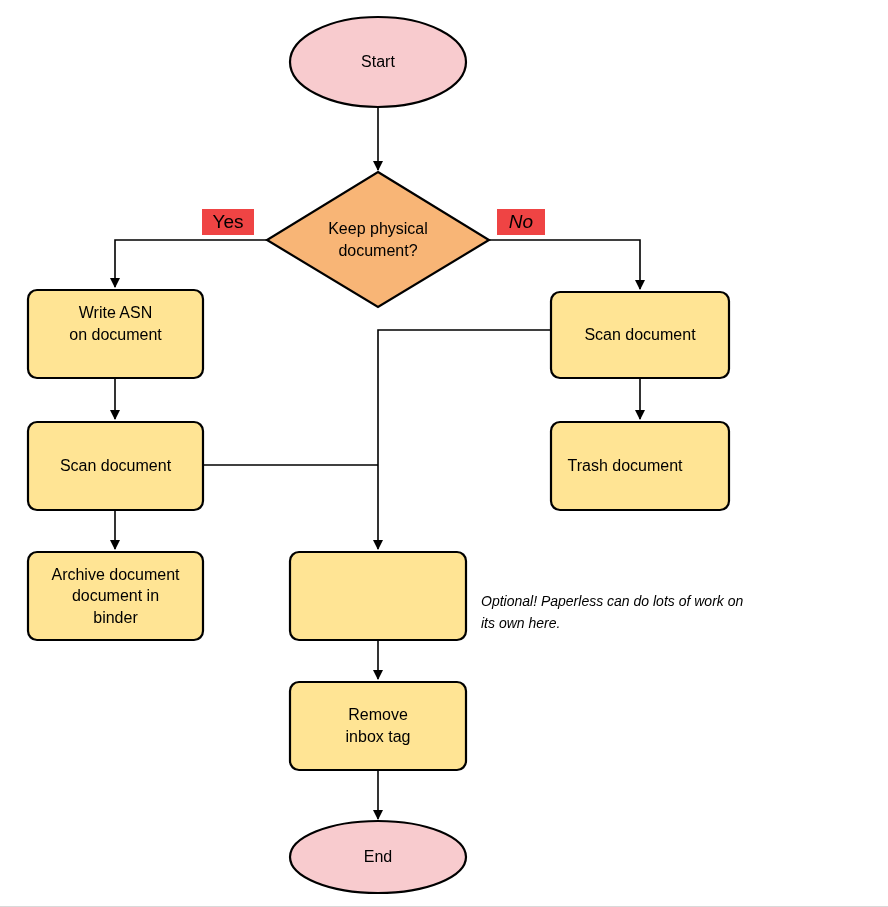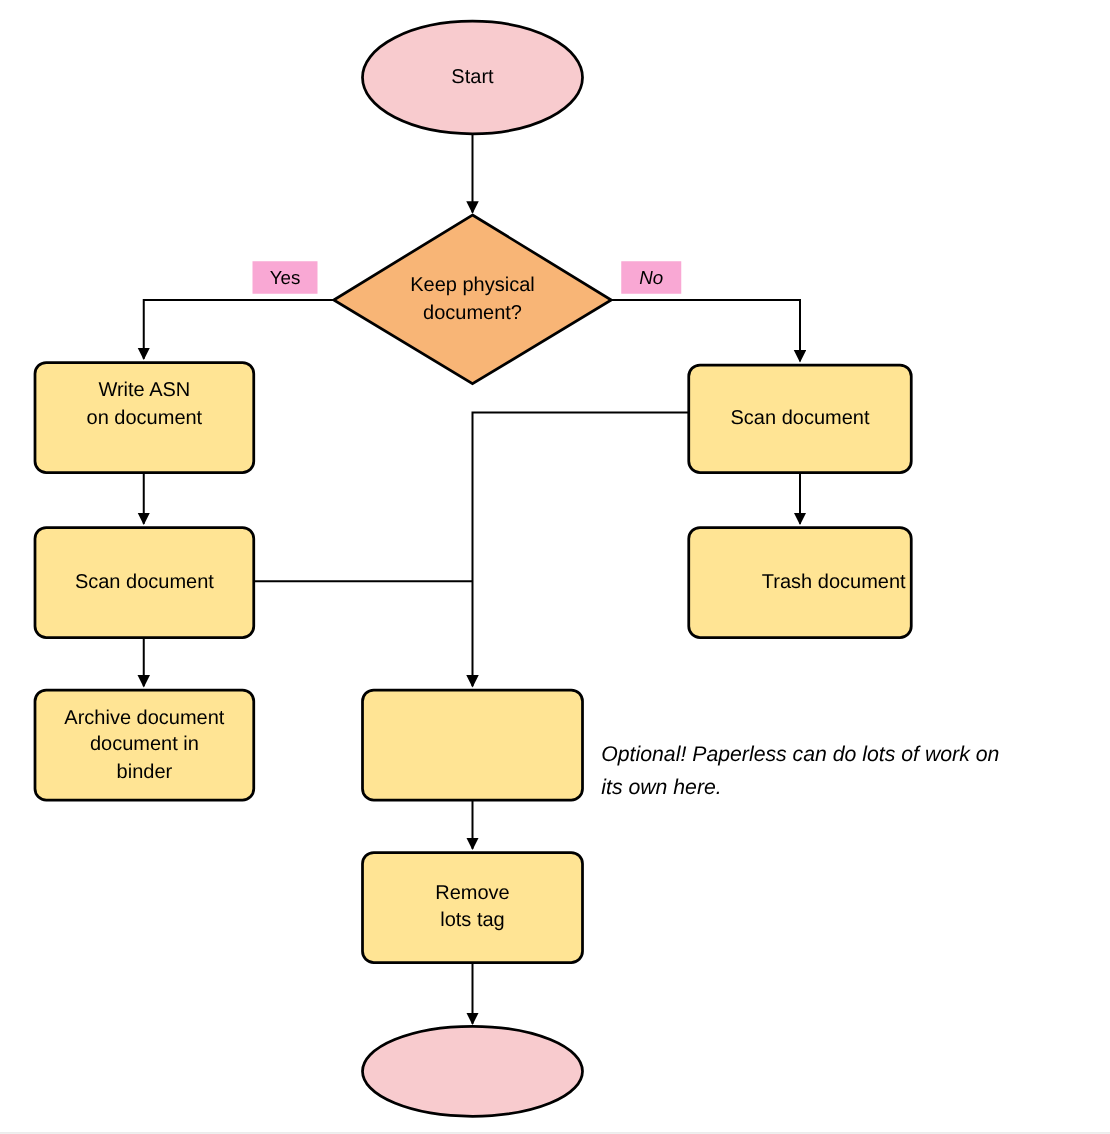--- a/index.html
+++ b/index.html
@@ -41,30 +41,30 @@
     white-space: pre-line;
     font-size: 16px;
     line-height: 1.35;
     pointer-events: none;
   }
   .edge-label {
     position: absolute;
     display: flex;
     align-items: center;
     justify-content: center;
-    font-size: 15px;
-    background: #f9a8d4;
+    font-size: 19px;
+    background: #ef4444;
     pointer-events: none;
   }
   .annotation {
     position: absolute;
     left: 481px;
     top: 591px;
     width: 404px;
-    font-size: 17px;
+    font-size: 14px;
     font-style: italic;
     line-height: 1.55;
     text-align: left;
     white-space: pre-line;
     pointer-events: none;
   }
   .bottom-hairline {
     position: absolute;
     left: 0;
     bottom: 0;
@@ -117,26 +117,27 @@
 on document</div>
 
   <div class="label" style="left:28px; top:422px; width:175px; height:88px;">Scan document</div>
 
   <div class="label" style="left:28px; top:552px; width:175px; height:88px;">Archive document
 document in
 binder</div>
 
   <div class="label" style="left:551px; top:292px; width:178px; height:86px;">Scan document</div>
 
-  <div class="label" style="left:561px; top:422px; width:212px; height:88px;">Trash document</div>
+  <div class="label" style="left:519px; top:422px; width:212px; height:88px;">Trash document</div>
 
 
   <div class="label" style="left:290px; top:682px; width:176px; height:88px;">Remove
-lots tag</div>
+inbox tag</div>
 
+  <div class="label" style="left:290px; top:822px; width:176px; height:70px;">End</div>
 
   <div class="edge-label" style="left:202px; top:209px; width:52px; height:26px;">Yes</div>
 
   <div class="edge-label" style="left:497px; top:209px; width:48px; height:26px;font-style:italic;">No</div>
 
   <div class="annotation">Optional! Paperless can do lots of work on
 its own here.</div>
 
   <div class="bottom-hairline"></div>
 </div>

